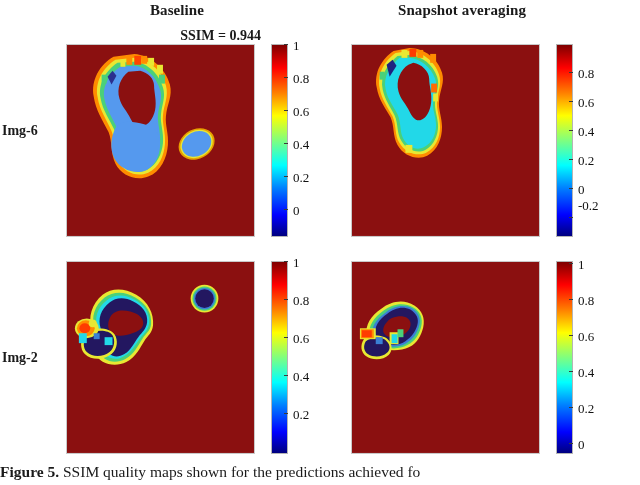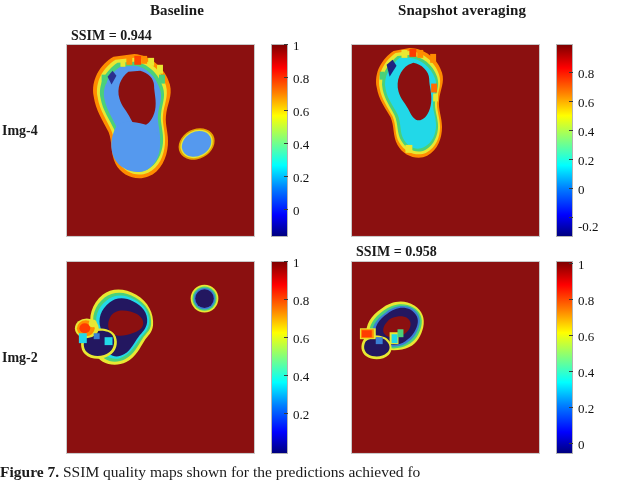--- a/index.html
+++ b/index.html
@@ -46,21 +46,21 @@
   }
   #row-label-0 { top: 123px; }
   #row-label-1 { top: 350px; }
 
   
   .panel-title {
     position: absolute;
     font-family: "Liberation Serif", "DejaVu Serif", serif;
     font-weight: bold;
     font-size: 14px;
-    text-align: left;
+    text-align: right;
     white-space: nowrap;
     width: 190px;
   }
 
   
   .panel {
     position: absolute;
     box-sizing: border-box;
     border: 1px solid #c9c9c9;
     overflow: hidden;
@@ -122,21 +122,21 @@
   }
 </style>
 </head>
 <body>
 
 <div class="figure-root">
 
   <div class="col-header" id="col-head-1">Snapshot averaging</div>
   <div class="col-header" id="col-head-0">Baseline</div>
 
-  <div class="row-label" id="row-label-0">Img-4</div>
+  <div class="row-label" id="row-label-0">Img-6</div>
   <div class="row-label" id="row-label-1">Img-2</div>
 
   <div class="panel-title" style="left:71px; top:28px;">SSIM = 0.944</div>
 
   <div class="panel" style="left:66px; top:44px; width:189px; height:193px;">
     <svg class="panel-canvas" viewBox="0 0 189 193" preserveAspectRatio="none">
       <rect x="0" y="0" width="189" height="193" fill="#8B1010"></rect>
 
       <g>
         <path d="M47,12 C33,20 24,36 27,52 C29,66 36,76 42,88
@@ -247,21 +247,21 @@
     <div class="cb-tickmark" style="left:13px; top:57px;"></div>
     <div class="cb-tickmark" style="left:13px; top:86px;"></div>
     <div class="cb-tickmark" style="left:13px; top:115px;"></div>
     <div class="cb-tickmark" style="left:13px; top:144px;"></div>
     <div class="cb-tickmark" style="left:13px; top:173px;"></div>
     <div class="cb-tick" style="left:22px; top:23px;">0.8</div>
     <div class="cb-tick" style="left:22px; top:52px;">0.6</div>
     <div class="cb-tick" style="left:22px; top:81px;">0.4</div>
     <div class="cb-tick" style="left:22px; top:110px;">0.2</div>
     <div class="cb-tick" style="left:22px; top:139px;">0</div>
-    <div class="cb-tick" style="left:22px; top:176px;">-0.2</div>
+    <div class="cb-tick" style="left:22px; top:155px;">-0.2</div>
   </div>
 
 
   <div class="panel" style="left:66px; top:261px; width:189px; height:193px;">
     <svg class="panel-canvas" viewBox="0 0 189 193" preserveAspectRatio="none">
       <rect x="0" y="0" width="189" height="193" fill="#8B1010"></rect>
       <g>
 
         <path d="M36,33 C25,42 21,56 25,68 C27,76 25,84 28,92
                  C33,103 48,107 60,101 C70,96 74,86 78,80
@@ -317,21 +317,20 @@
     <div class="cb-tickmark" style="left:13px; top:76px;"></div>
     <div class="cb-tickmark" style="left:13px; top:114px;"></div>
     <div class="cb-tickmark" style="left:13px; top:152px;"></div>
     <div class="cb-tick" style="left:22px; top:-5px;">1</div>
     <div class="cb-tick" style="left:22px; top:33px;">0.8</div>
     <div class="cb-tick" style="left:22px; top:71px;">0.6</div>
     <div class="cb-tick" style="left:22px; top:109px;">0.4</div>
     <div class="cb-tick" style="left:22px; top:147px;">0.2</div>
   </div>
 
-  <div class="panel-title" style="left:356px; top:244px;">SSIM = 0.958</div>
 
   <div class="panel" style="left:351px; top:261px; width:189px; height:193px;">
     <svg class="panel-canvas" viewBox="0 0 189 193" preserveAspectRatio="none">
       <rect x="0" y="0" width="189" height="193" fill="#8B1010"></rect>
       <g>
 
         <path d="M30,47 C19,54 13,64 15,74 C17,82 23,86 31,88
                  C40,90 50,90 58,86 C66,82 70,74 72,66
                  C74,57 71,49 63,44 C52,37 39,40 30,47 Z" fill="#e8e832"></path>
         <path d="M32,49 C22,56 16,65 18,74 C20,81 25,85 32,86
@@ -378,16 +377,16 @@
     <div class="cb-tickmark" style="left:13px; top:182px;"></div>
     <div class="cb-tick" style="left:22px; top:-3px;">1</div>
     <div class="cb-tick" style="left:22px; top:33px;">0.8</div>
     <div class="cb-tick" style="left:22px; top:69px;">0.6</div>
     <div class="cb-tick" style="left:22px; top:105px;">0.4</div>
     <div class="cb-tick" style="left:22px; top:141px;">0.2</div>
     <div class="cb-tick" style="left:22px; top:177px;">0</div>
   </div>
 
   <div class="caption">
-    <b>Figure 7.</b><span> SSIM quality maps shown for the predictions achieved fo</span>
+    <b>Figure 5.</b><span> SSIM quality maps shown for the predictions achieved fo</span>
   </div>
 
 </div>
 
 </body></html>

